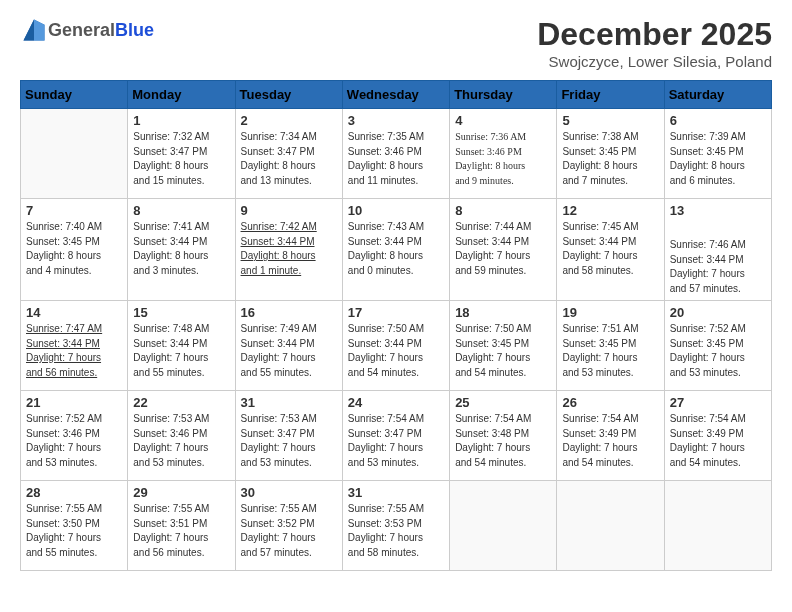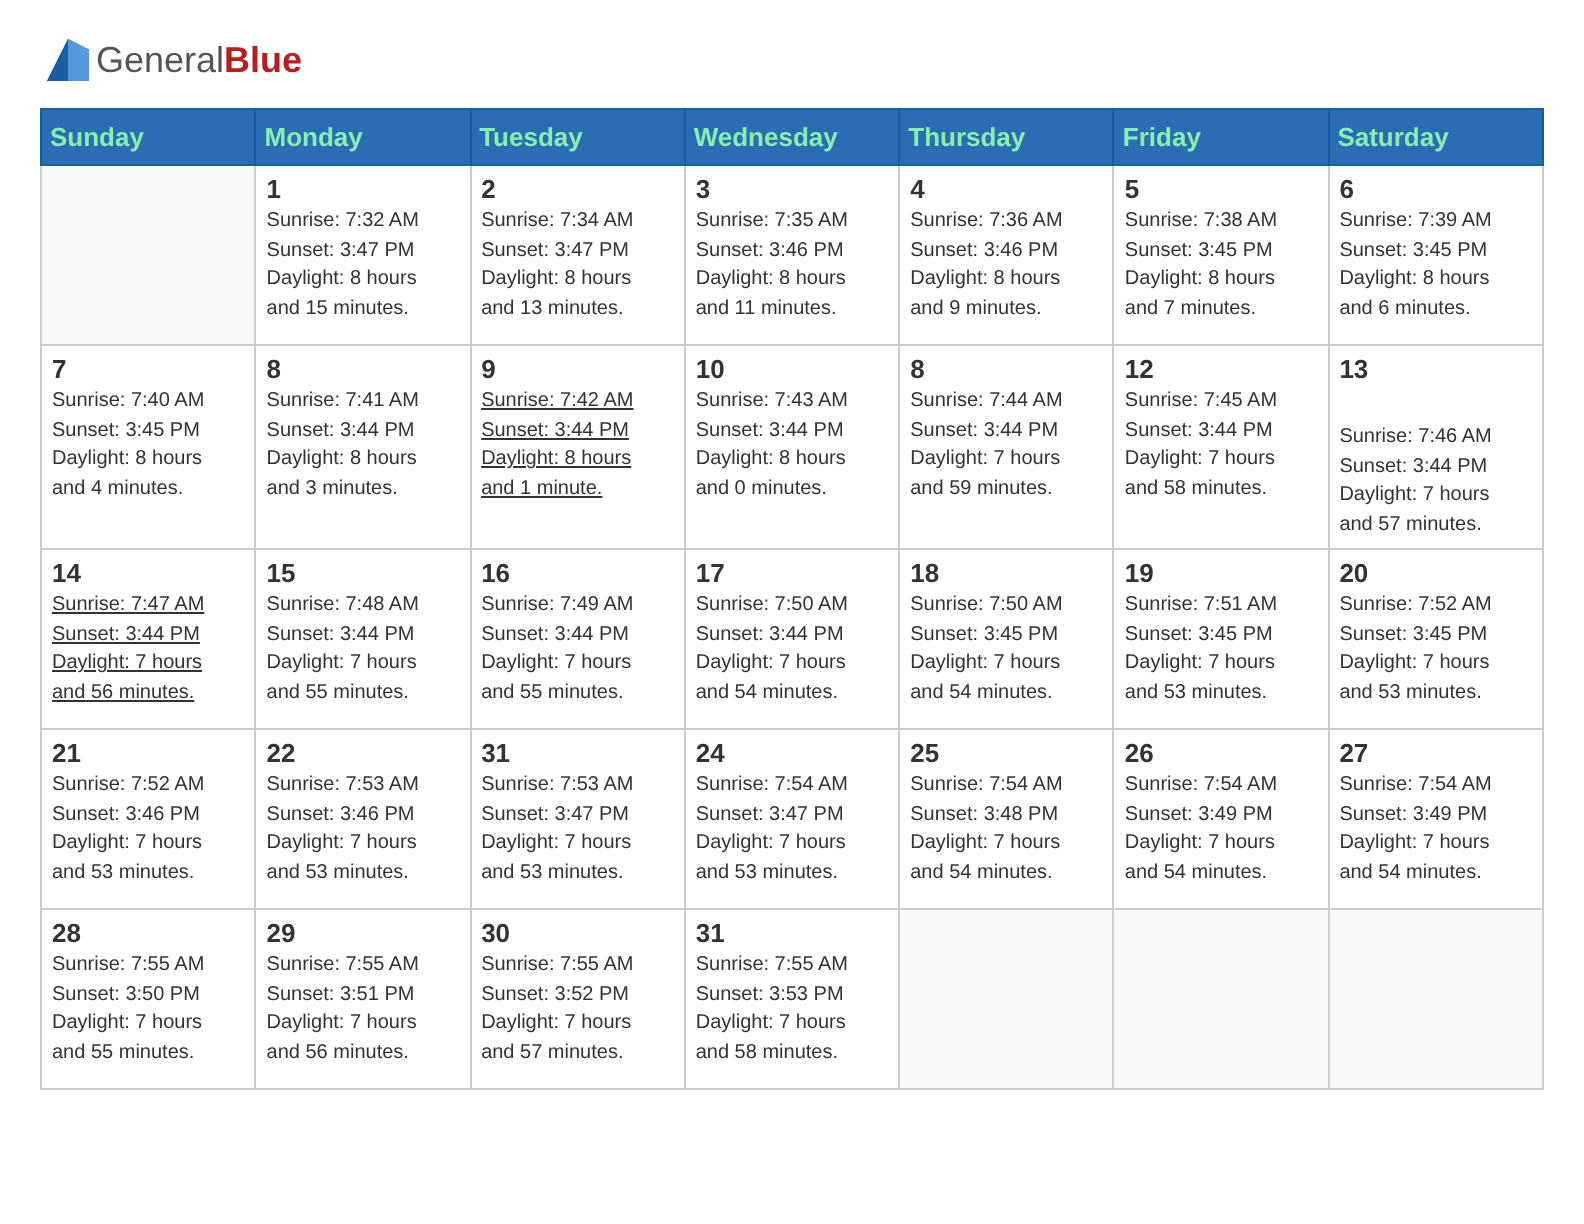--- a/index.html
+++ b/index.html
@@ -32,21 +32,21 @@
       font-size: 15px;
       color: #555;
     }
     .calendar-table {
       width: 100%;
       border-collapse: collapse;
       table-layout: fixed;
     }
     .calendar-table th {
       background-color: #2a6db5;
-      color: #86efac;
+      color: #000000;
       font-size: 13px;
       font-weight: bold;
       padding: 6px 4px;
       text-align: left;
       border: 1px solid #1a5da0;
     }
     .calendar-table td {
       vertical-align: top;
       border: 1px solid #ccc;
       padding: 4px 5px;
@@ -85,23 +85,27 @@
 
 <div class="header-area">
   <div class="logo-wrapper">
     <div class="logo-line1">
       <svg class="logo-icon" viewBox="0 0 32 32" xmlns="http://www.w3.org/2000/svg">
         <polygon points="4,28 28,28 28,10 16,4" fill="#2a6db5"></polygon>
         <polygon points="4,28 16,4 16,28" fill="#1a5da0"></polygon>
         <polygon points="16,4 28,10 28,28 16,28" fill="#5599dd"></polygon>
       </svg>
       <div>
-        <span style="font-size:18px;font-weight:normal;color:#555;text-align:center;">General</span><span style="font-size:18px;font-weight:bold;color:#b91c1c;">Blue</span>
+        <span style="font-size:18px;font-weight:bold;color:#555;text-align:center;">General</span><span style="font-size:18px;font-weight:bold;color:#1d4ed8;">Blue</span>
       </div>
     </div>
+  </div>
+  <div class="title-area">
+    <div class="month-title">December 2025</div>
+    <div class="location-title">Swojczyce, Lower Silesia, Poland</div>
   </div>
 </div>
 
 <table class="calendar-table" id="cal-table">
   <thead>
     <tr id="weekday-header">
         <th>Sunday</th>
         <th>Monday</th>
         <th>Tuesday</th>
         <th>Wednesday</th>
@@ -129,21 +133,21 @@
         </td>
         <td>
           <span class="day-number">3</span>
           <div class="day-info" style="white-space: pre-line;">Sunrise: 7:35 AM
 Sunset: 3:46 PM
 Daylight: 8 hours
 and 11 minutes.</div>
         </td>
         <td>
           <span class="day-number">4</span>
-          <div class="day-info" style="white-space: pre-line;">Sunrise: 7:36 AM
+          <div class="day-info" style="white-space: pre-line; font-family: Liberation Serif, serif;">Sunrise: 7:36 AM
 Sunset: 3:46 PM
 Daylight: 8 hours
 and 9 minutes.</div>
         </td>
         <td>
           <span class="day-number">5</span>
           <div class="day-info" style="white-space: pre-line;">Sunrise: 7:38 AM
 Sunset: 3:45 PM
 Daylight: 8 hours
 and 7 minutes.</div>

